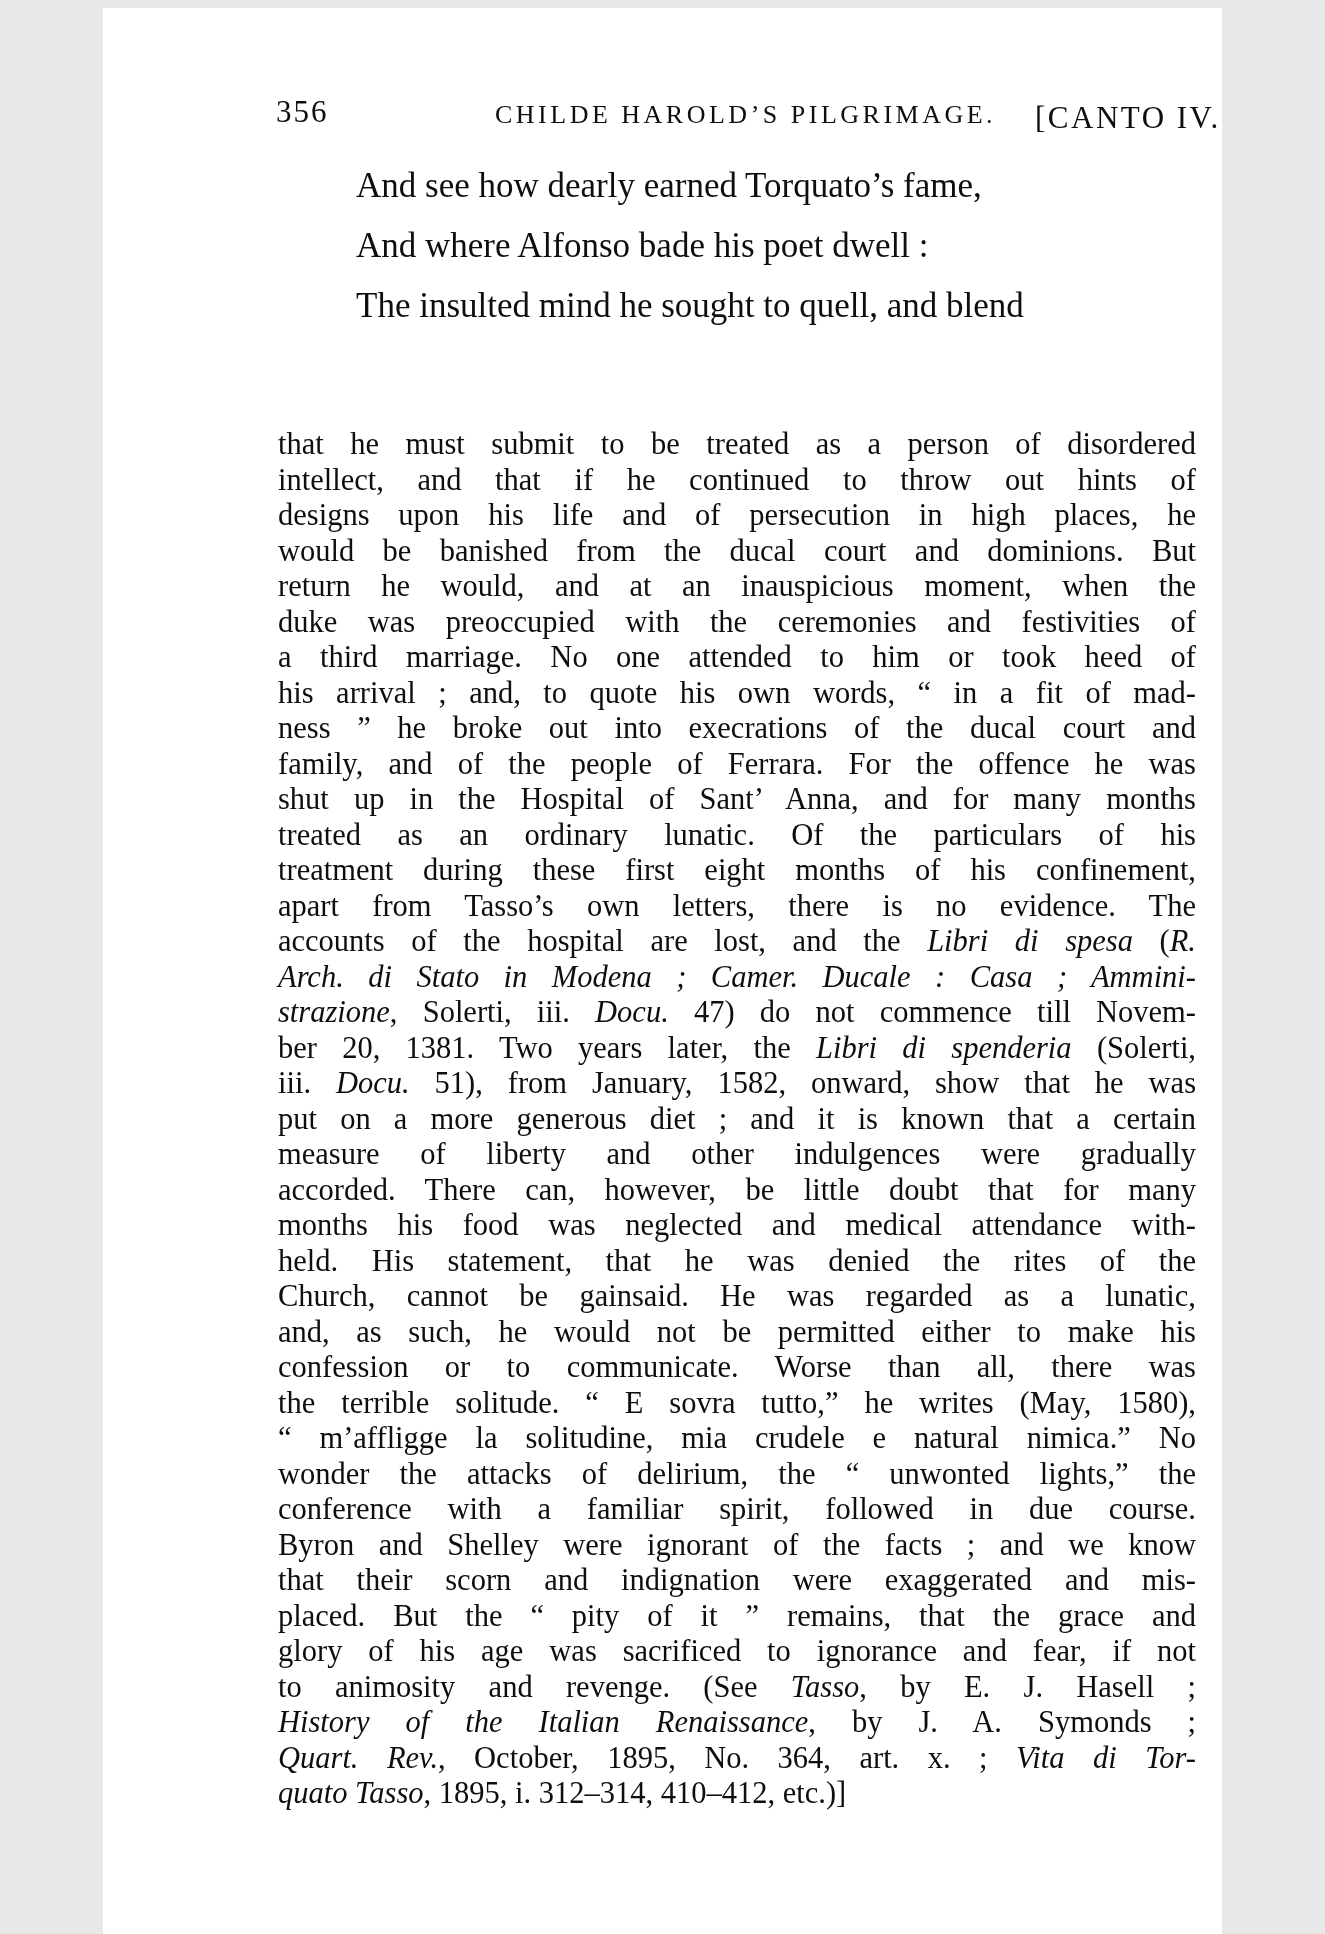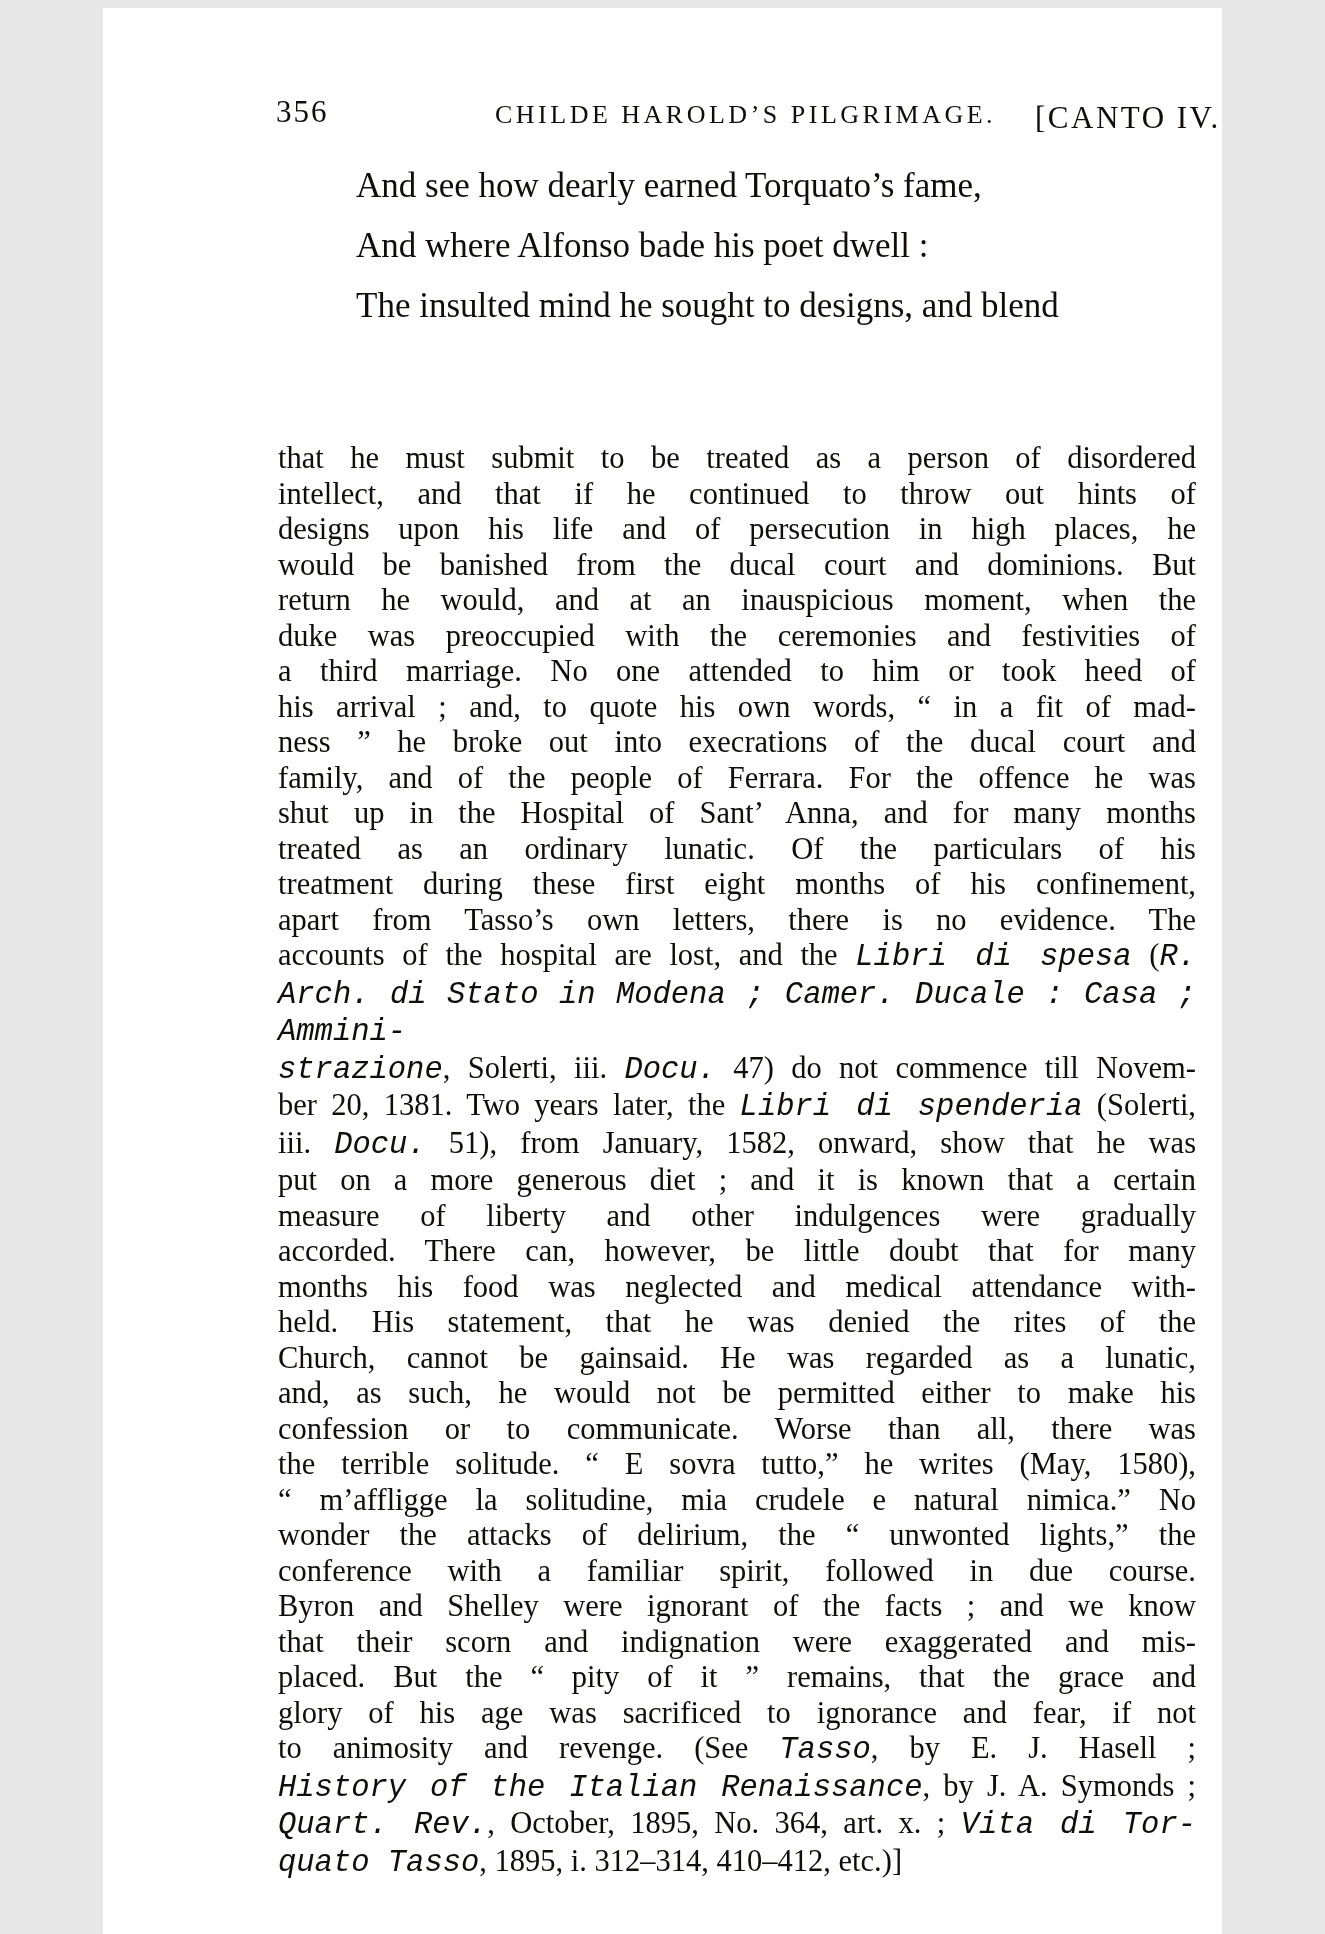--- a/index.html
+++ b/index.html
@@ -45,55 +45,55 @@
   }
   .verse-line {
     font-size: 35px;
     line-height: 60px;
     white-space: nowrap;
   }
   
   .note {
     position: absolute;
     left: 175px;
-    top: 433px;
+    top: 419px;
     width: 918px;
   }
   .note-line {
     font-size: 30.5px;
     line-height: 35.5px;
     text-align: justify;
     text-align-last: justify;
   }
   .note-line.last {
     text-align: right;
     text-align-last: left;
   }
-  .it { font-style: italic; font-family: Liberation Mono, monospace; }
+  .it { font-style: italic; }
   
   .speck {
     position: absolute;
     background: #2e2a26;
     border-radius: 50%;
   }
   .speck.s1 { left: 1246px; top: 136px; width: 4px; height: 4px; }
   .speck.s2 { left: 1212px; top: 463px; width: 3px; height: 3px; }
 </style>
 </head>
 <body>
 
 <div class="page" style="background: rgb(255, 255, 255); color: rgb(16, 13, 10);">
   <span class="pagenum">356</span>
   <span class="running-title">CHILDE HAROLD’S PILGRIMAGE.</span>
   <span class="canto">[CANTO IV.</span>
 
   <div class="verse" id="verse">
       <div class="verse-line">And see how dearly earned Torquato’s fame,</div>
       <div class="verse-line">And where Alfonso bade his poet dwell :</div>
-      <div class="verse-line">The insulted mind he sought to designs, and blend</div>
+      <div class="verse-line">The insulted mind he sought to quell, and blend</div>
     </div>
 
   <div class="note" id="note">
       <div class="note-line"><span>that he must submit to be treated as a person of disordered</span></div>
       <div class="note-line"><span>intellect, and that if he continued to throw out hints of</span></div>
       <div class="note-line"><span>designs upon his life and of persecution in high places, he</span></div>
       <div class="note-line"><span>would be banished from the ducal court and dominions. But</span></div>
       <div class="note-line"><span>return he would, and at an inauspicious moment, when the</span></div>
       <div class="note-line"><span>duke was preoccupied with the ceremonies and festivities of</span></div>
       <div class="note-line"><span>a third marriage. No one attended to him or took heed of</span></div>

